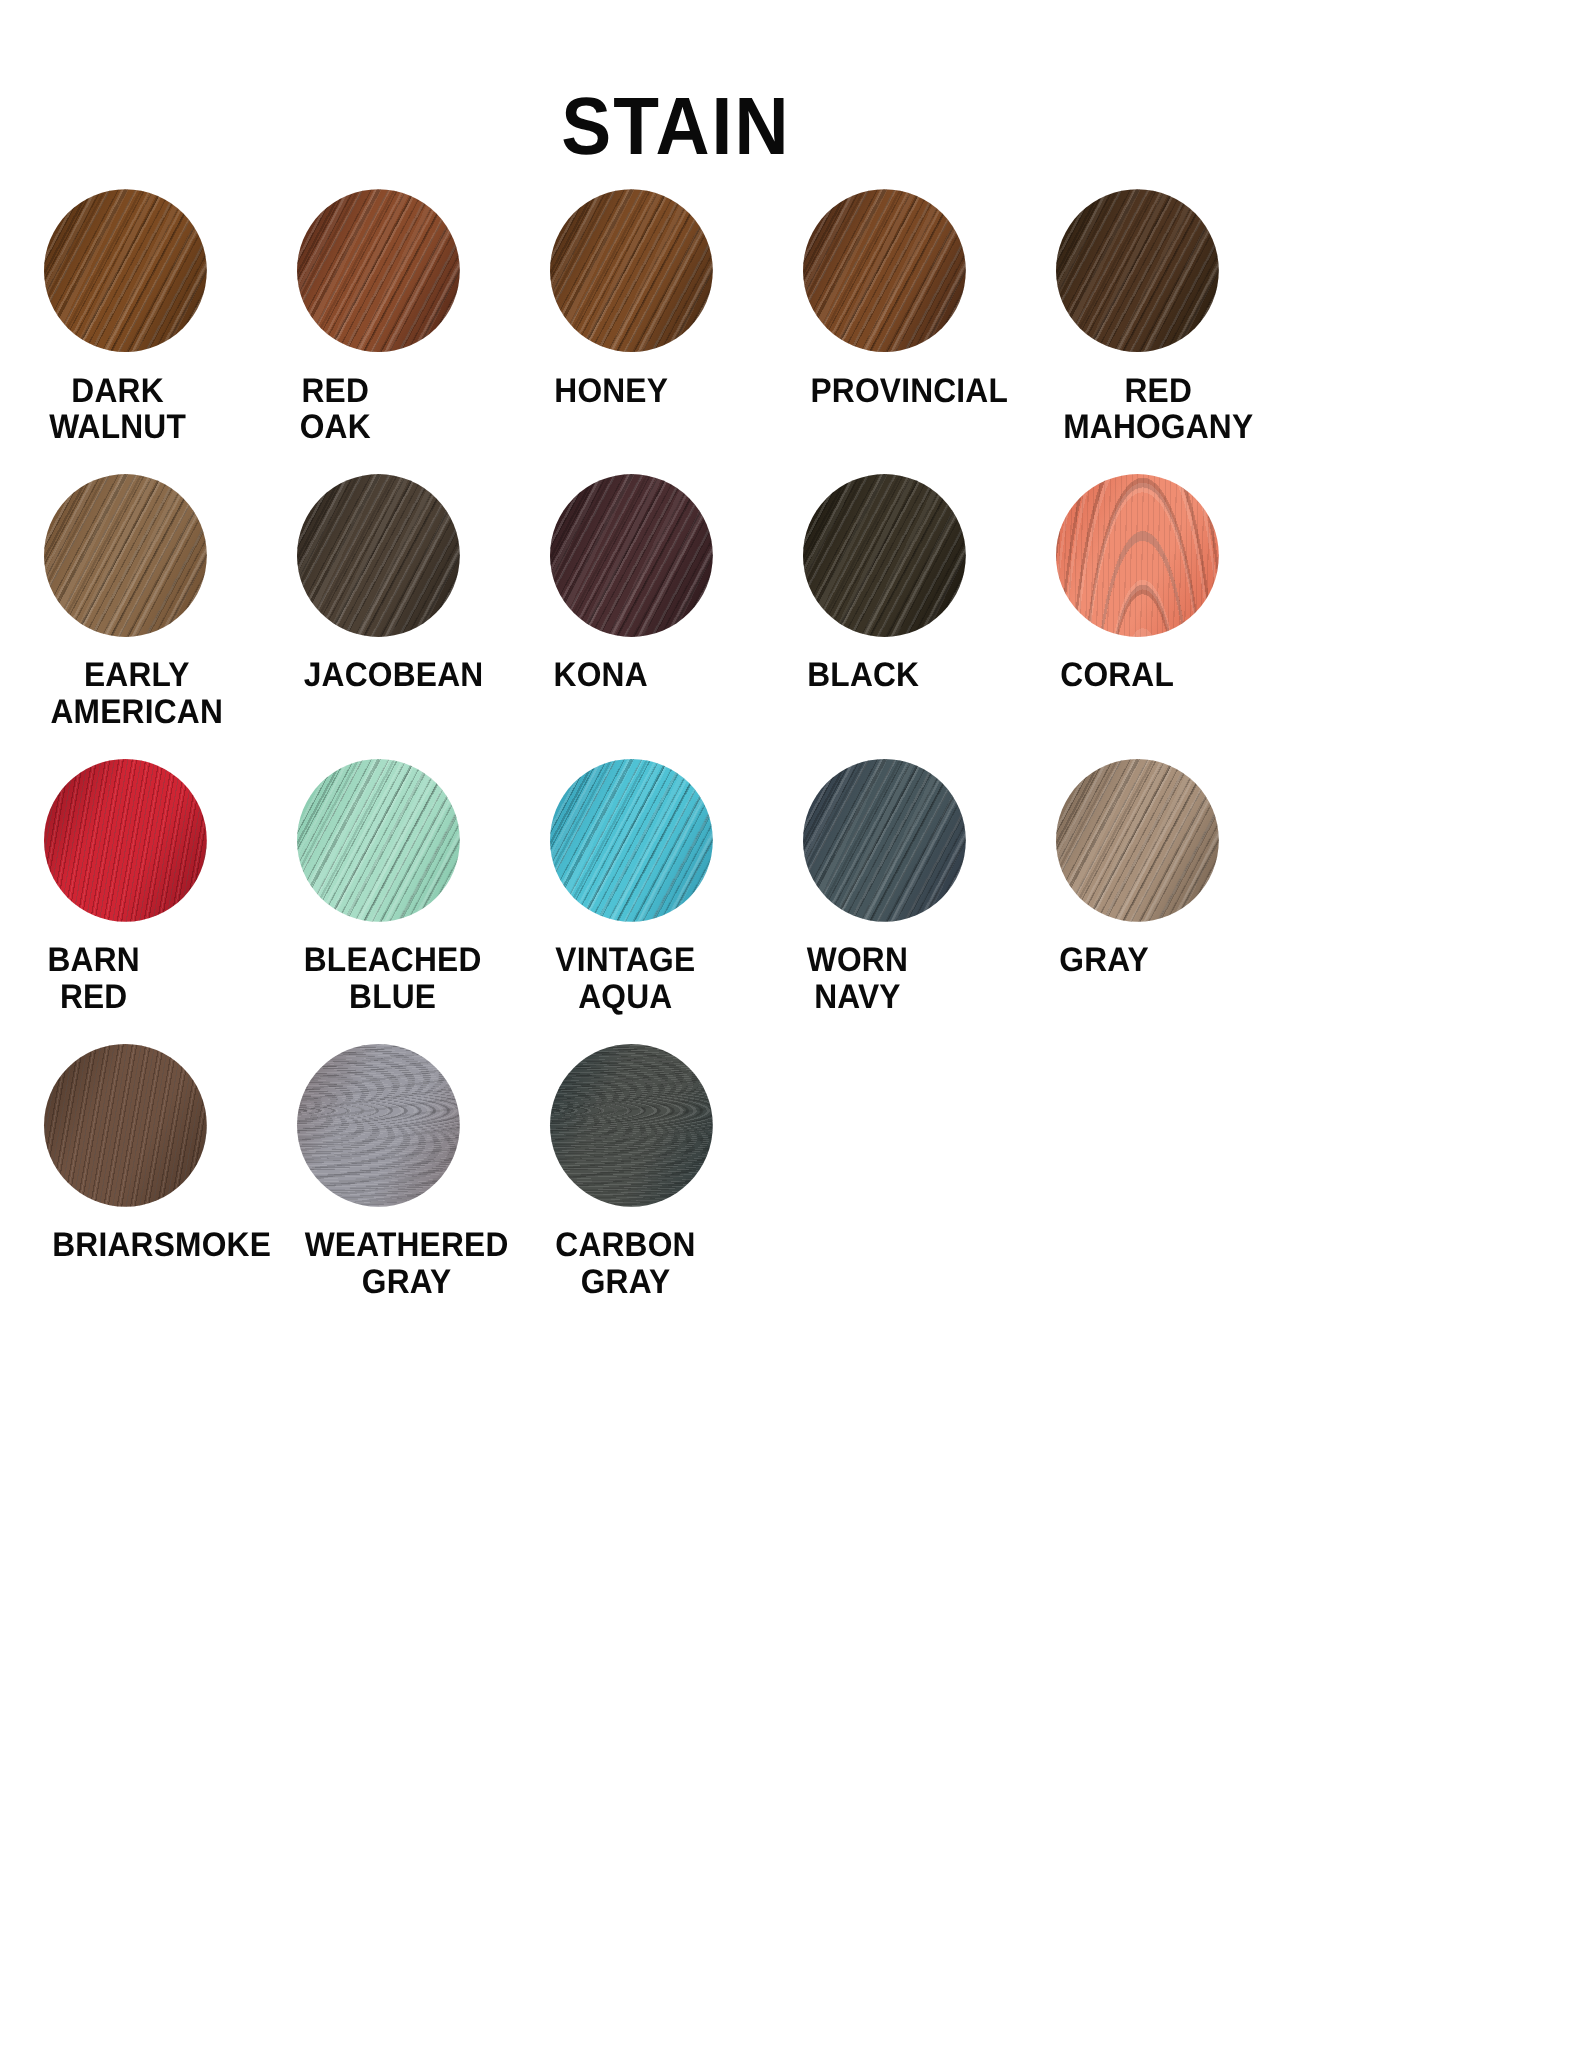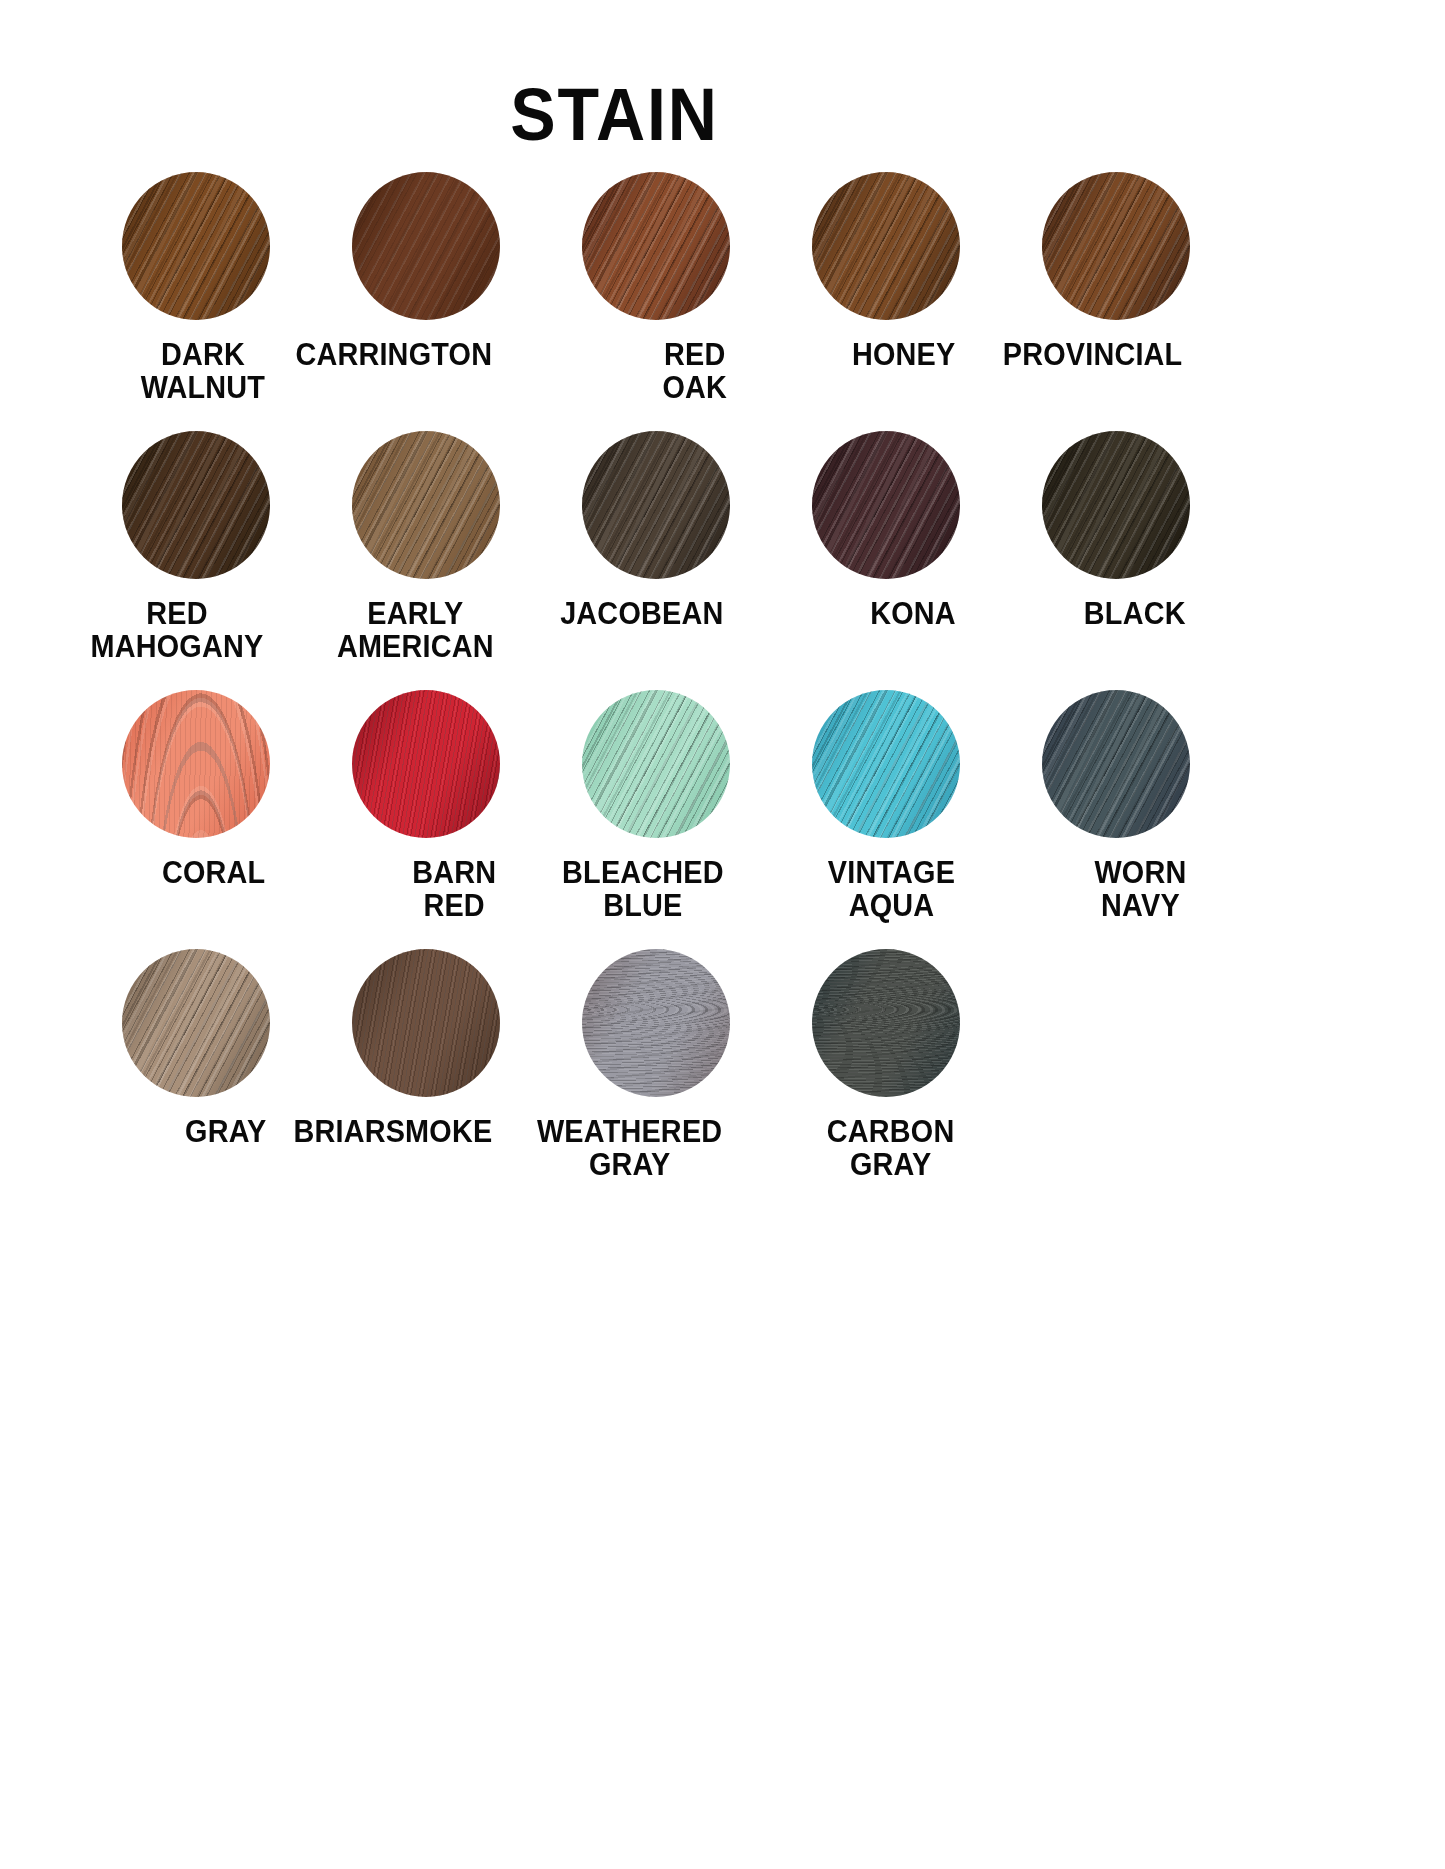--- a/index.html
+++ b/index.html
@@ -30,21 +30,21 @@
     width:1150px;
     display:grid;
     grid-template-columns:repeat(5,230px);
     justify-content:center;
   }
   .cell{
     width:230px;
     height:259px;
     display:flex;
     flex-direction:column;
-    align-items:flex-end;
+    align-items:flex-start;
   }
   .swatch-wrap{
     width:148px;height:148px;
     position:relative;
     margin-top:6px;
   }
   .swatch{
     width:148px;height:148px;
     border-radius:50%;
     position:relative;
@@ -175,26 +175,20 @@
   <div class="grid">
       <div class="cell">
         <div class="swatch-wrap">
           <div class="swatch " style="background: linear-gradient(118deg, rgb(74, 42, 16) 0%, rgb(124, 74, 33) 35%, rgb(124, 74, 33) 62%, rgb(74, 42, 16) 100%);"></div>
         </div>
         <div class="label">DARK
 WALNUT</div>
       </div>
       <div class="cell">
         <div class="swatch-wrap">
-          <div class="swatch soft" style="background: linear-gradient(118deg, rgb(69, 34, 15) 0%, rgb(107, 58, 34) 35%, rgb(107, 58, 34) 62%, rgb(69, 34, 15) 100%);"></div>
-        </div>
-        <div class="label">CARRINGTON</div>
-      </div>
-      <div class="cell">
-        <div class="swatch-wrap">
           <div class="swatch " style="background: linear-gradient(118deg, rgb(74, 33, 20) 0%, rgb(138, 75, 43) 35%, rgb(138, 75, 43) 62%, rgb(74, 33, 20) 100%);"></div>
         </div>
         <div class="label">RED
 OAK</div>
       </div>
       <div class="cell">
         <div class="swatch-wrap">
           <div class="swatch " style="background: linear-gradient(118deg, rgb(63, 36, 16) 0%, rgb(123, 74, 36) 35%, rgb(123, 74, 36) 62%, rgb(63, 36, 16) 100%);"></div>
         </div>
         <div class="label">HONEY</div>

